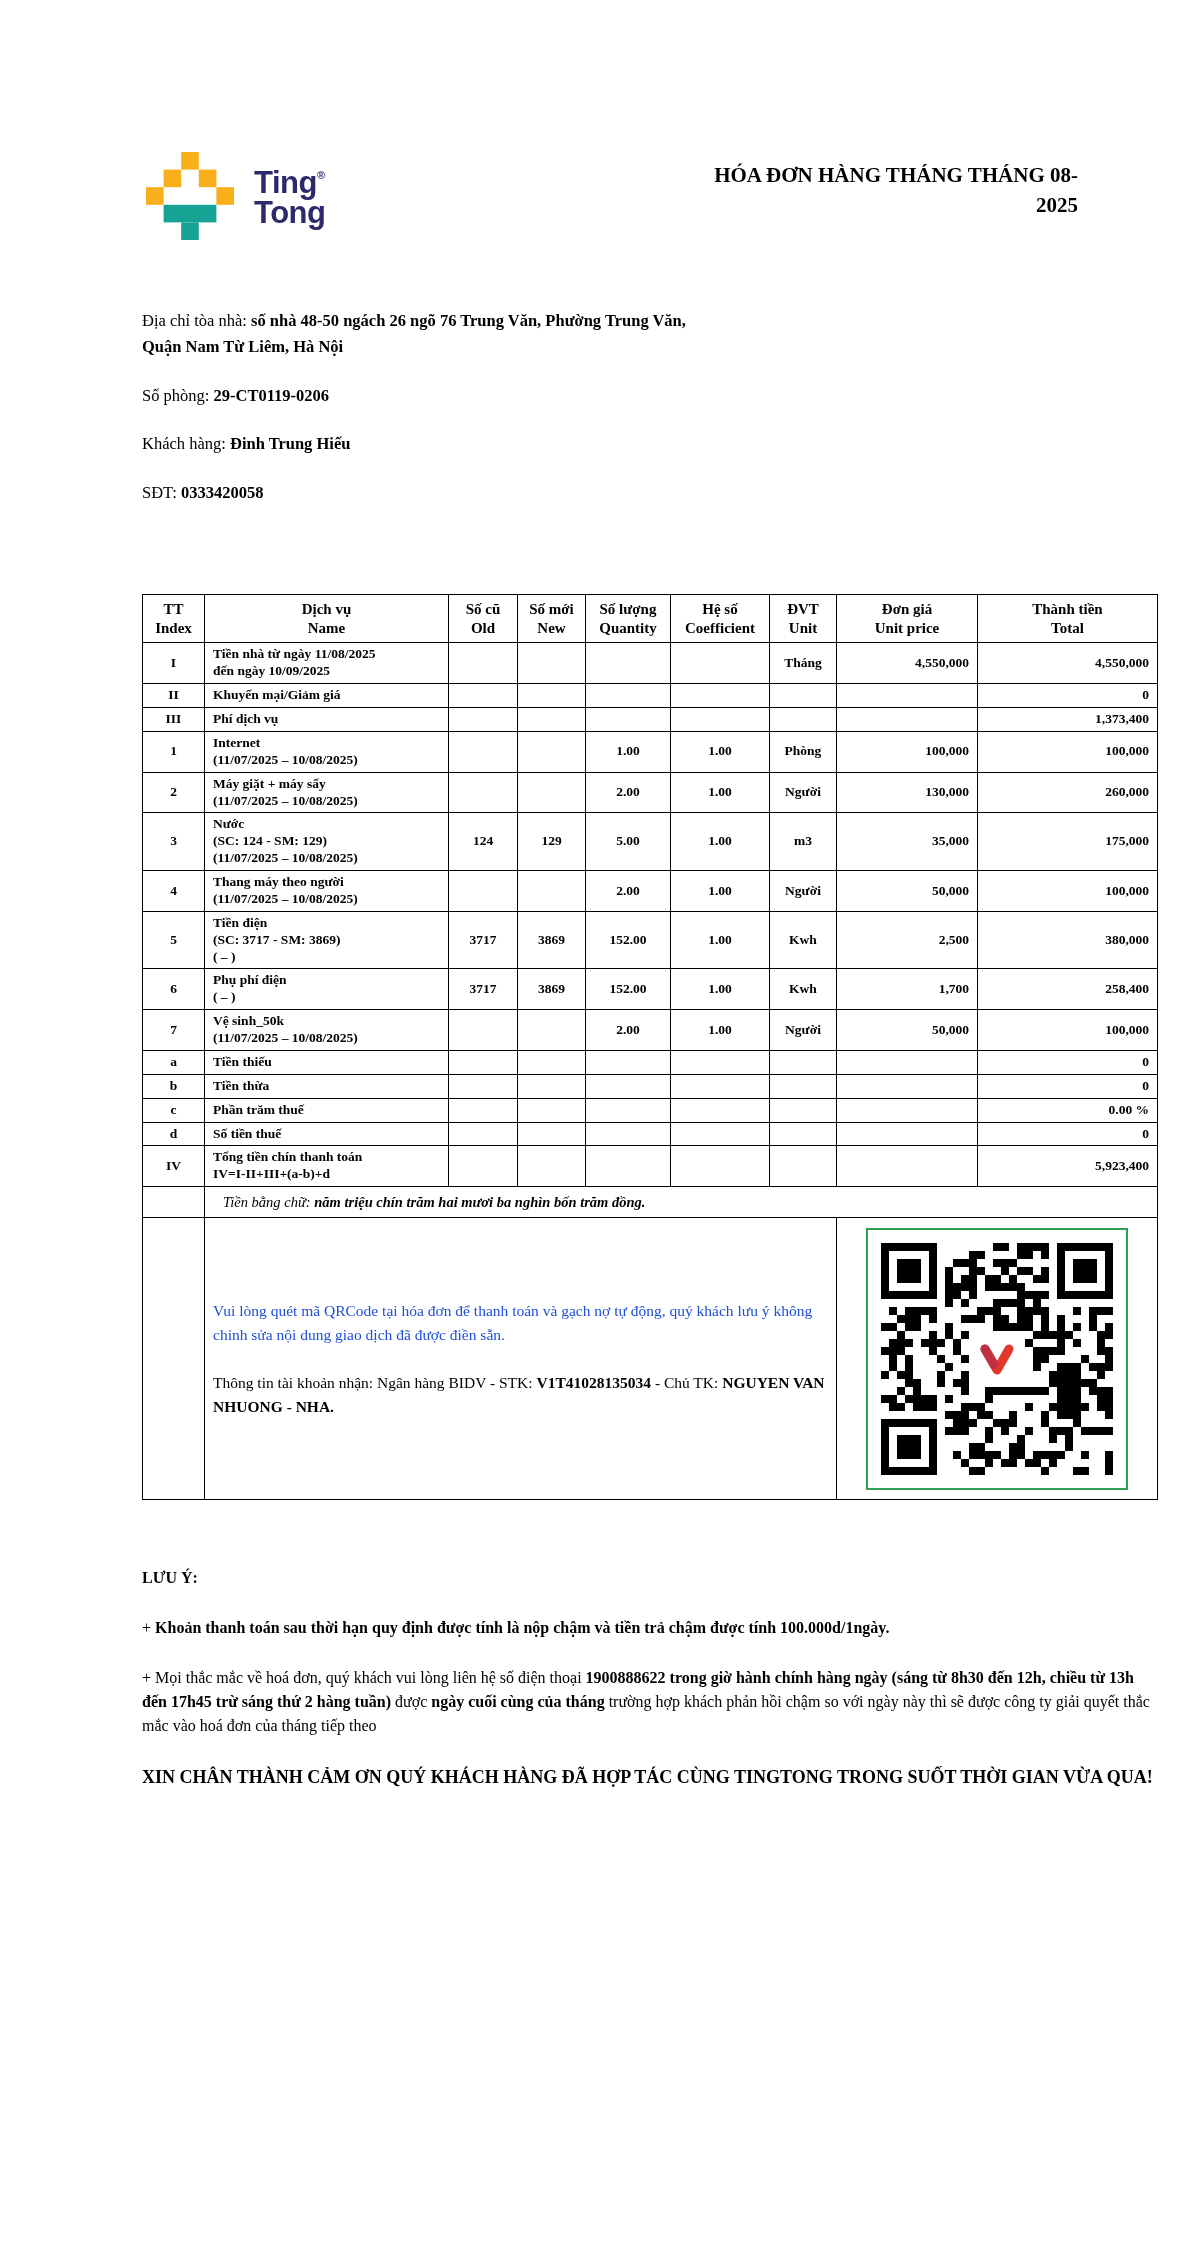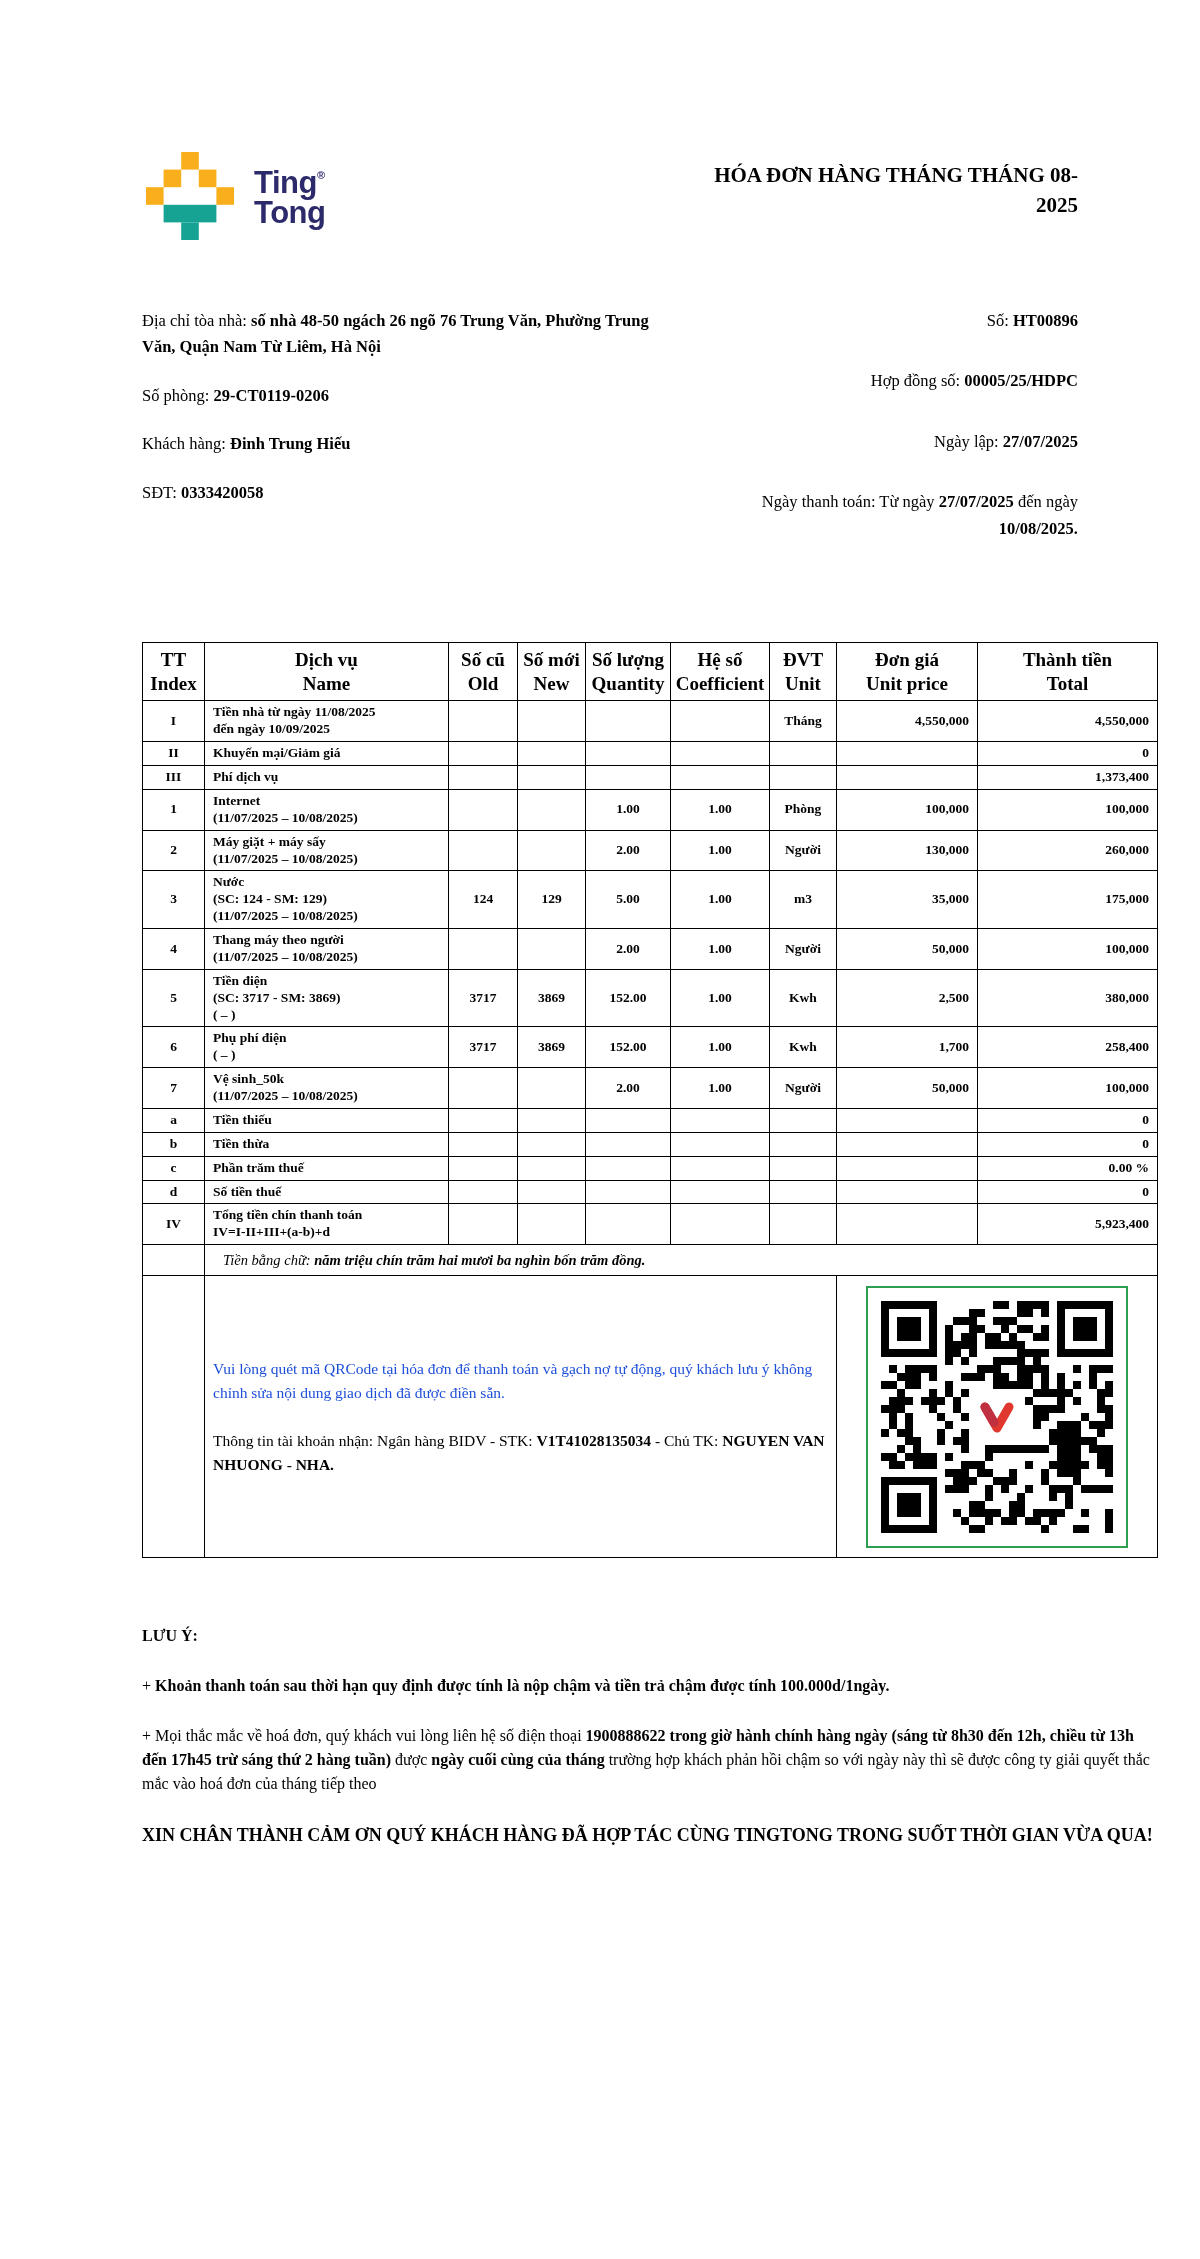--- a/index.html
+++ b/index.html
@@ -36,21 +36,21 @@
   b { font-weight: bold; }
 
   
   table.inv {
     border-collapse: collapse; table-layout: fixed;
     width: 1015px; margin-top: 66px;
     font-size: 13.5px; font-weight: bold; line-height: 1.25;
   }
   table.inv, table.inv td, table.inv th { border: 1.5px solid #000; }
   table.inv th, table.inv td { padding: 3px 8px; vertical-align: middle; }
-  table.inv th { white-space: pre-line; text-align: center; font-size: 19px; padding: 5px 4px; }
+  table.inv th { white-space: pre-line; text-align: center; font-size: 15px; padding: 5px 4px; }
   td.c { text-align: center; }
   td.r { text-align: right; }
   td.cell-name { text-align: left; white-space: pre-line; padding-left: 7px; }
   tr.words-row td { font-weight: normal; font-style: italic; font-size: 14.5px; padding: 6px 8px 6px 18px; }
   tr.words-row b { font-weight: bold; }
 
   
   tr.pay-row td { height: 282px; }
   td.pay-text {
     font-weight: normal; font-size: 15.5px; line-height: 1.55;
@@ -103,26 +103,20 @@
       <div class="page-title">HÓA ĐƠN HÀNG THÁNG THÁNG 08-
 2025</div>
     </div>
 
     <div class="info-row">
       <div class="info-left">
         <p><span>Địa chỉ tòa nhà: </span><b>số nhà 48-50 ngách 26 ngõ 76 Trung Văn, Phường Trung Văn, Quận Nam Từ Liêm, Hà Nội</b></p>
         <p><span>Số phòng: </span><b>29-CT0119-0206</b></p>
         <p><span>Khách hàng: </span><b>Đinh Trung Hiếu</b></p>
         <p><span>SĐT: </span><b>0333420058</b></p>
-      </div>
-      <div class="info-right">
-        <p><span>Số: </span><b>HT00896</b></p>
-        <p><span>Hợp đồng số: </span><b>00005/25/HDPC</b></p>
-        <p><span>Ngày lập: </span><b>27/07/2025</b></p>
-        <p><span>Ngày thanh toán: Từ ngày </span><b>27/07/2025</b><span> đến ngày </span><b>10/08/2025.</b></p>
       </div>
     </div>
 
     <table class="inv">
       <colgroup>
         <col style="width:62px">
           <col style="width:244px">
           <col style="width:69px">
         <col style="width:68px">
           <col style="width:85px">

